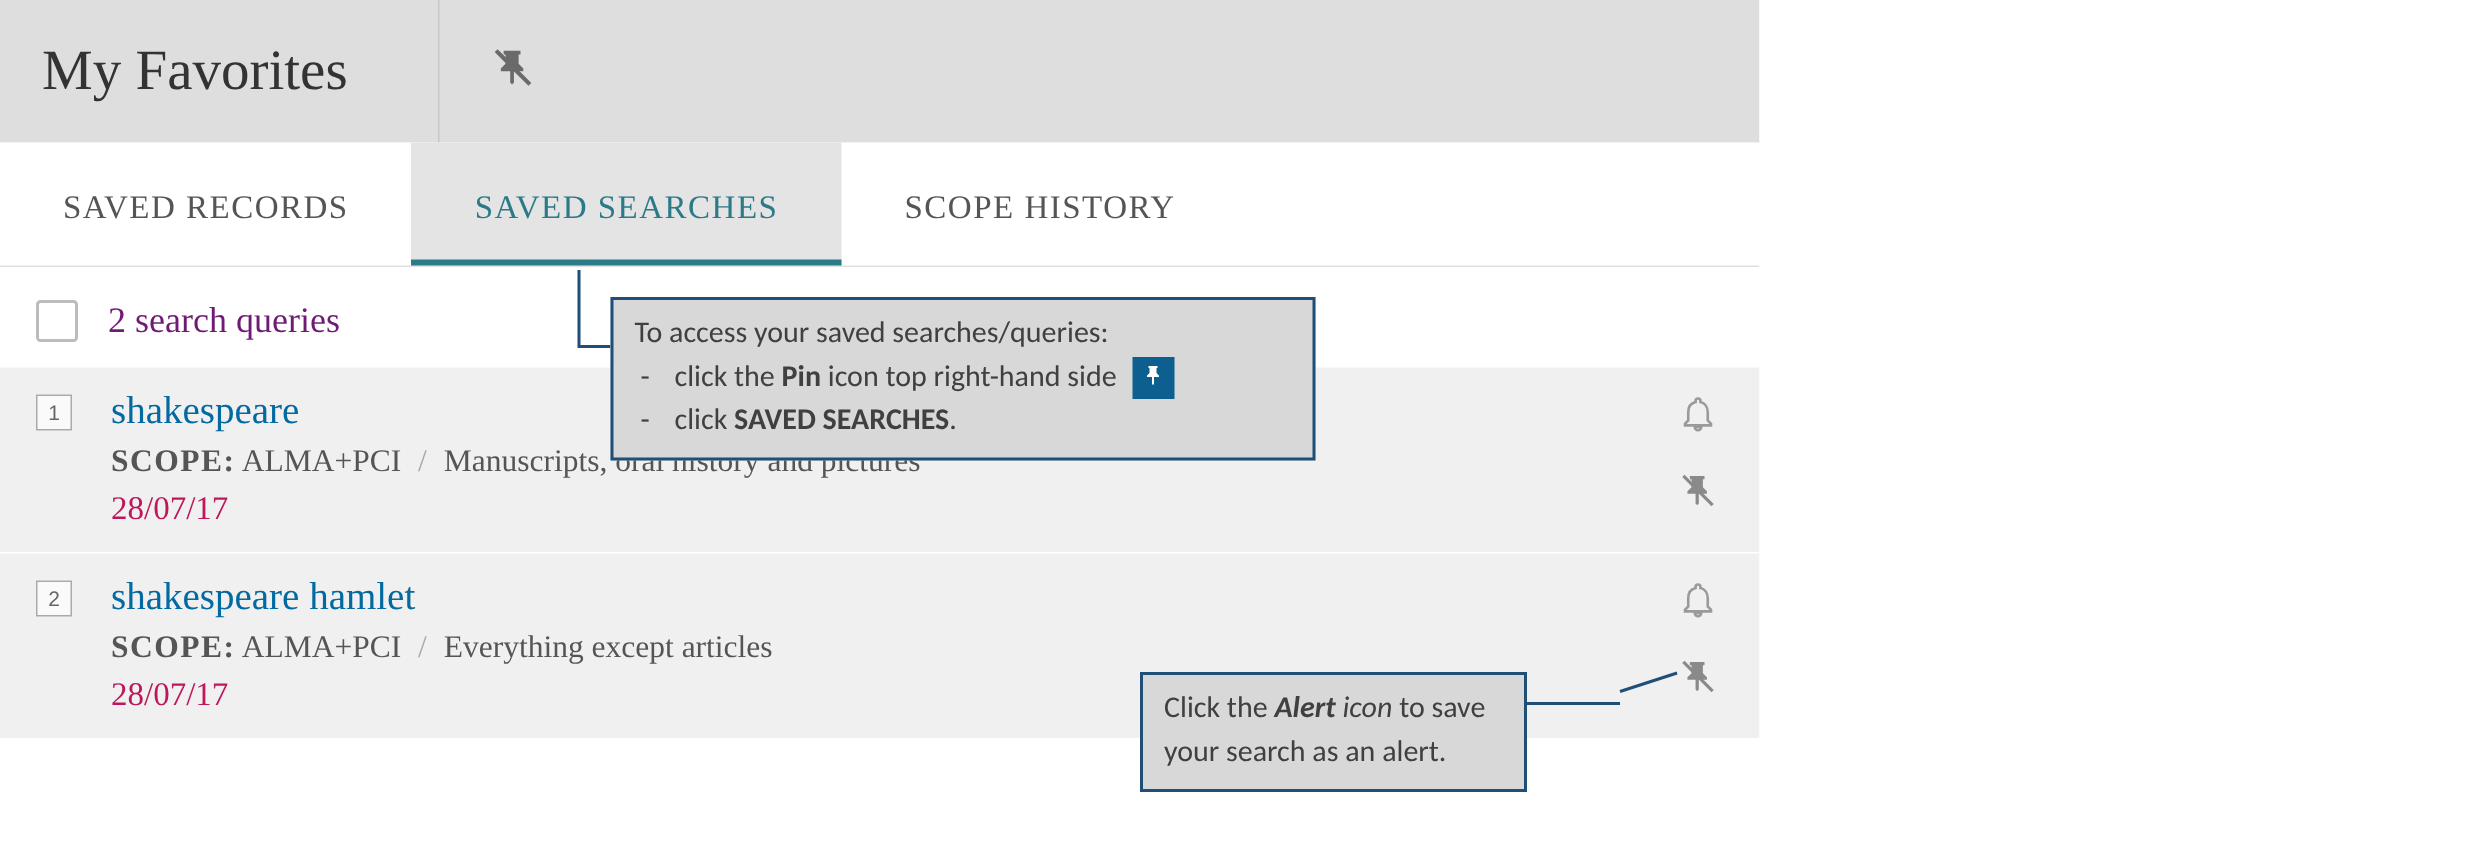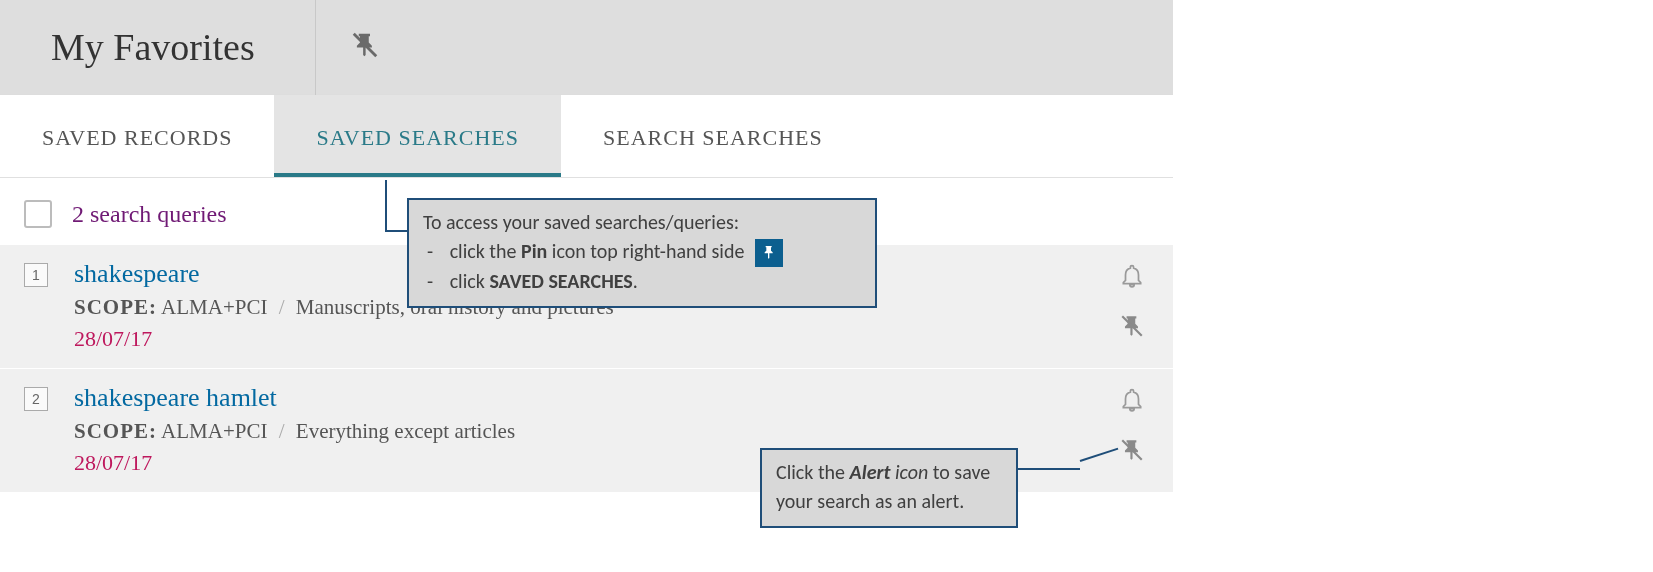--- a/index.html
+++ b/index.html
@@ -22,21 +22,20 @@
   .app {
     width: 1173px;
     position: relative;
   }
   .header {
     background: #dedede;
     display: flex;
     align-items: center;
     height: 95px;
     border-bottom: 1px solid #ddd;
-    padding-left: 23px;
   }
   .title-box {
     width: 293px;
     height: 95px;
     display: flex;
     align-items: center;
     padding-left: 28px;
     border-right: 1px solid #c8c8c8;
   }
   .page-title {
@@ -197,21 +196,21 @@
             <path d="M16 3v2h-1v5l2.5 2.5V14h-5v6l-1 1-1-1v-6h-5v-1.5L8 10V5H7V3h9z"></path>
             <line x1="3" y1="3" x2="21" y2="21" stroke="#6a6a6a" stroke-width="2.2"></line>
           </svg>
       </span>
     </div>
   </div>
 
   <div class="tabs">
     <div class="tab">SAVED RECORDS</div>
     <div class="tab active">SAVED SEARCHES</div>
-    <div class="tab">SEARCH SEARCHES</div>
+    <div class="tab">SCOPE HISTORY</div>
   </div>
 
   <div class="queries-header">
     <div class="select-all"></div>
     <div class="queries-count">2 search queries</div>
   </div>
 
   <div class="item">
     <div class="item-num-wrap">
       <span class="item-num">1</span>

